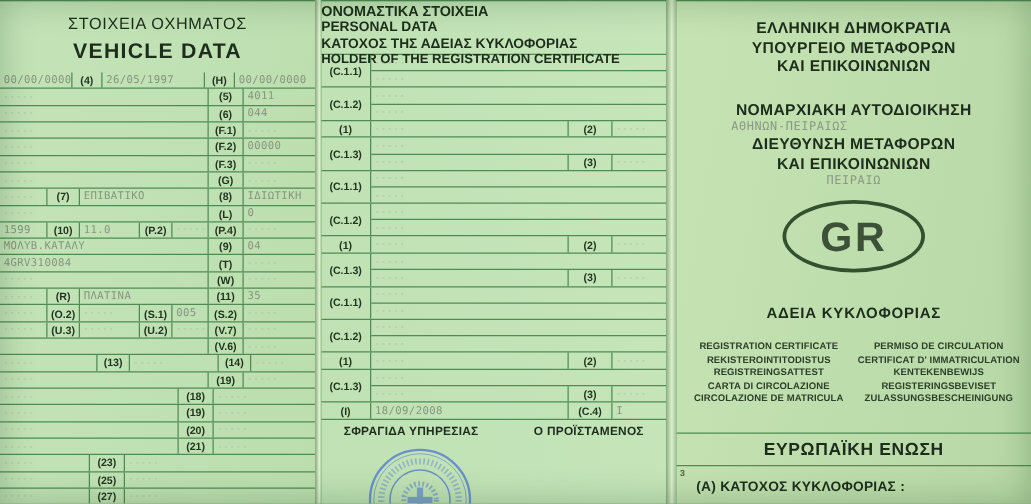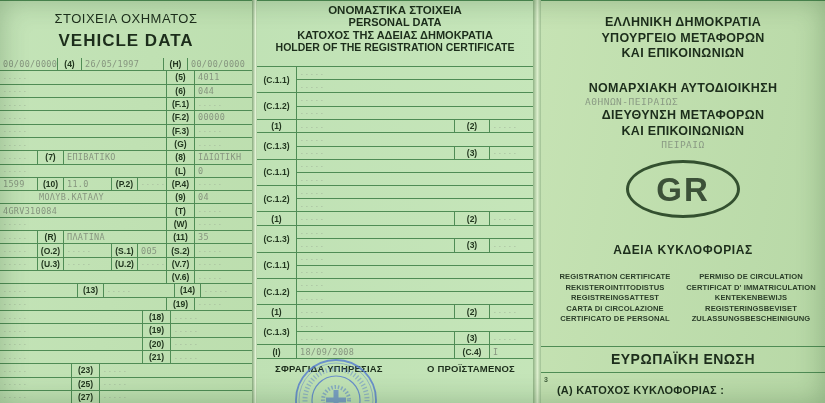--- a/index.html
+++ b/index.html
@@ -17,21 +17,21 @@
   .p-mid{left:256px;width:278px;background:linear-gradient(260deg,#c6e6ba,#bfe1b4);border-left:1px solid var(--grid);border-right:1px solid var(--grid)}
   .p-right{left:540px;width:285px;background:linear-gradient(100deg,#c6e3b4,#b7d8a6);border-left:1px solid var(--grid)}
   .fold{position:absolute;top:0;height:403px;z-index:5}
   .fold-a{left:252px;width:5px;background:linear-gradient(90deg,#86a97c,#e2f2d5 70%,#a9cb9c)}
   .fold-b{left:533px;width:8px;background:linear-gradient(90deg,#8fb284,#ddefce 55%,#9fc193)}
 
   
   .lp-title{height:57px;text-align:center;padding-top:7px}
   .lp-title .t1{font-size:13px;font-weight:normal;color:var(--ink-dark);letter-spacing:.5px;line-height:22px}
   .lp-title .t2{font-size:17px;font-weight:bold;color:var(--ink-dark);letter-spacing:1px;line-height:22px}
-  .mp-title{height:66px;text-align:center;padding-top:3px;border-bottom:1px solid var(--grid)}
+  .mp-title{height:43px;text-align:left;padding-top:3px;border-bottom:1px solid var(--grid)}
   .mp-title div{font-weight:bold;color:var(--ink-dark);line-height:12.4px}
   .mp-title .m1{font-size:11.5px}.mp-title .m2{font-size:11px}
   .mp-title .m3{font-size:11px}.mp-title .m4{font-size:10.5px}
 
   
   .rows{display:flex;flex-direction:column}
   .rows-left{height:346px}
   .rows-mid{height:292px}
   .frow{display:flex;flex:1 1 0;min-height:0;border-bottom:1px solid var(--grid)}
   .band{display:flex;flex:2 1 0;min-height:0;border-bottom:1px solid var(--grid)}
@@ -133,21 +133,21 @@
         <div class="frow">
           <div class="cell val" style="flex: 0 0 38px;">1599</div>
           <div class="cell lbl" style="flex: 0 0 26px;">(10)</div>
           <div class="cell val" style="flex: 0 0 48px;">11.0</div>
           <div class="cell lbl" style="flex: 0 0 26px;">(P.2)</div>
           <div class="cell val dash" style="flex: 1 1 20px;">-----</div>
           <div class="cell lbl" style="flex: 0 0 28px;">(P.4)</div>
           <div class="cell val dash" style="flex: 0 0 57px;">-----</div>
         </div>
         <div class="frow">
-          <div class="cell val" style="flex: 1 1 20px; margin-left: 36px;">ΜΟΛΥΒ.ΚΑΤΑΛΥ</div>
+          <div class="cell val" style="flex: 1 1 20px;">ΜΟΛΥΒ.ΚΑΤΑΛΥ</div>
           <div class="cell lbl" style="flex: 0 0 28px;">(9)</div>
           <div class="cell val" style="flex: 0 0 57px;">04</div>
         </div>
         <div class="frow">
           <div class="cell val" style="flex: 1 1 20px;">4GRV310084</div>
           <div class="cell lbl" style="flex: 0 0 28px;">(T)</div>
           <div class="cell val dash" style="flex: 0 0 57px;">-----</div>
         </div>
         <div class="frow">
           <div class="cell val dash" style="flex: 1 1 20px;">-----</div>
@@ -231,21 +231,21 @@
           <div class="cell lbl" style="flex: 0 0 28px;">(27)</div>
           <div class="cell val dash" style="flex: 1 1 20px;">-----</div>
         </div>
       </div>
   </div>
 
   <div class="panel p-mid">
     <div class="mp-title">
       <div class="m1">ΟΝΟΜΑΣΤΙΚΑ ΣΤΟΙΧΕΙΑ</div>
       <div class="m2">PERSONAL DATA</div>
-      <div class="m3">ΚΑΤΟΧΟΣ ΤΗΣ ΑΔΕΙΑΣ ΔΗΜΟΚΡΑΤΙΑ</div>
+      <div class="m3">ΚΑΤΟΧΟΣ ΤΗΣ ΑΔΕΙΑΣ ΚΥΚΛΟΦΟΡΙΑΣ</div>
       <div class="m4">HOLDER OF THE REGISTRATION CERTIFICATE</div>
     </div>
     <div class="rows rows-mid">
         <div class="band">
           <div class="cell lbl" style="flex: 0 0 40px;">(C.1.1)</div>
           <div class="rcol">
             <div class="brow">
               <div class="cell val dash" style="flex: 1 1 20px;">-----</div>
             </div>
             <div class="brow last">
@@ -404,21 +404,21 @@
     <div class="gr-oval">
       <span>GR</span>
     </div>
     <div class="rp-doc-title">ΑΔΕΙΑ ΚΥΚΛΟΦΟΡΙΑΣ</div>
     <div class="translations">
       <div class="tcol">
         <div>REGISTRATION CERTIFICATE</div>
         <div>REKISTEROINTITODISTUS</div>
         <div>REGISTREINGSATTEST</div>
         <div>CARTA DI CIRCOLAZIONE</div>
-        <div>CERTIFICATO DE PERSONAL</div>
+        <div>CIRCOLAZIONE DE MATRICULA</div>
       </div>
       <div class="tcol">
         <div>PERMISO DE CIRCULATION</div>
         <div>CERTIFICAT D' IMMATRICULATION</div>
         <div>KENTEKENBEWIJS</div>
         <div>REGISTERINGSBEVISET</div>
         <div>ZULASSUNGSBESCHEINIGUNG</div>
       </div>
     </div>
     <div class="eu-row">

